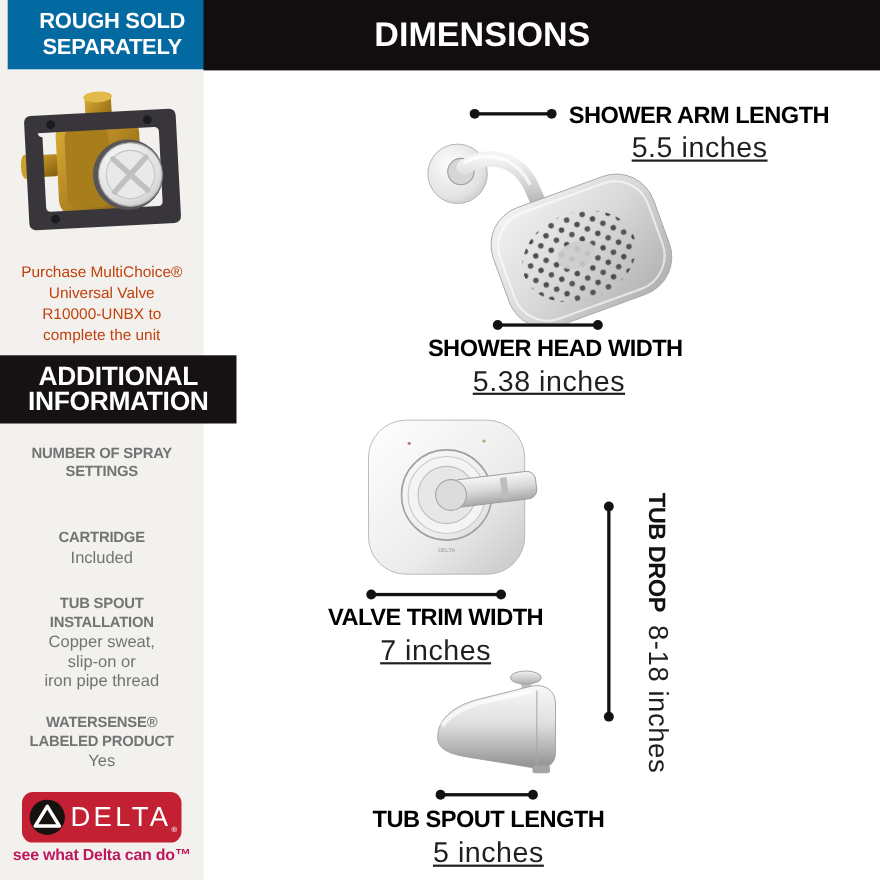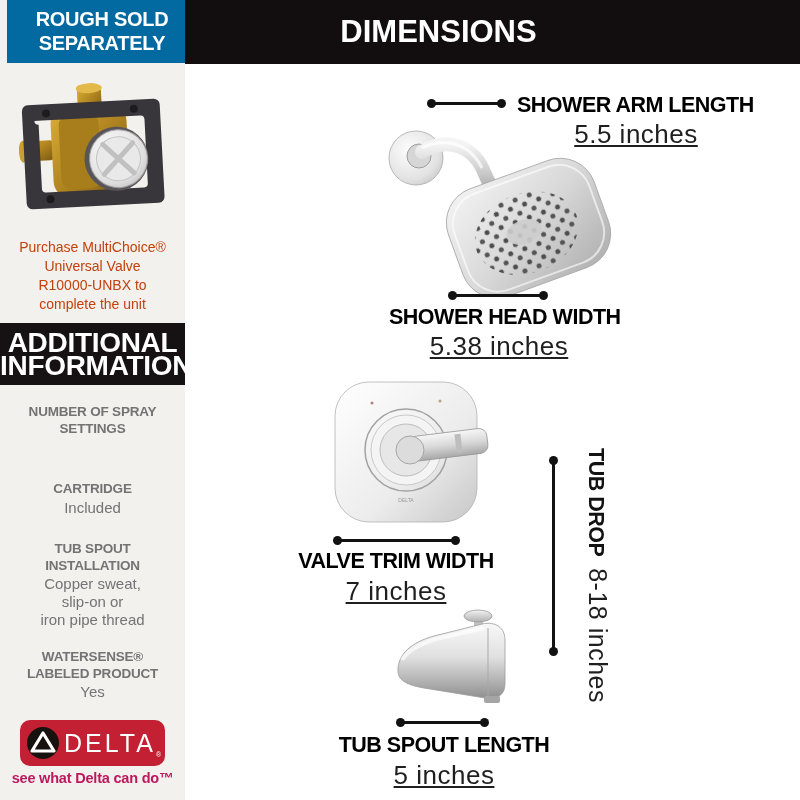--- a/index.html
+++ b/index.html
@@ -12,22 +12,22 @@
                  padding-right:108px; }
   .main-header h1 { color:#fff; font-size:31px; font-weight:bold; letter-spacing:0px; }
 
   
   .sidebar { position:absolute; left:0; top:0; width:185px; height:800px; background:#f3f1ee; }
   .rough-badge { position:absolute; left:7px; top:0; width:190px; height:63px; background:#0369a1;
                  color:#fff; font-weight:bold; font-size:20px; line-height:24px; text-align:center;
                  padding-top:7px; letter-spacing:-0.3px; white-space:pre-line; }
   .purchase-note { position:absolute; left:4px; top:226px; width:177px; text-align:center;
                    font-size:14px; line-height:19px; color:#c2410c; white-space:pre-line;margin-top:12px; }
-  .add-info { position:absolute; left:0; top:323px; width:185px; height:62px; background:#161112;
-              color:#fff; font-weight:bold; font-size:28px; line-height:23px; text-align:center;
+  .add-info { position:absolute; left:0; top:323px; width:215px; height:62px; background:#161112;
+              color:#fff; font-weight:bold; font-size:24px; line-height:23px; text-align:center;
               padding-top:8px; letter-spacing:-0.3px; white-space:pre-line; }
   .spec { position:absolute; left:4px; width:177px; text-align:center; color:#737373; }
   .spec .spec-label { font-weight:bold; font-size:13.5px; line-height:16.5px; letter-spacing:-0.2px; white-space:pre-line; }
   .spec .spec-value { font-size:15px; line-height:18px; margin-top:1px; white-space:pre-line; }
   .spec1 { top:404px; } .spec2 { top:481px; } .spec3 { top:541px; } .spec4 { top:649px; }
 
   .delta-logo { position:absolute; left:20px; top:720px; width:145px; height:46px;
                 background:#c32033; border-radius:10px; display:flex; align-items:center;
                 padding-left:6px; }
   .delta-emblem { width:34px; height:34px; flex:0 0 34px; }

